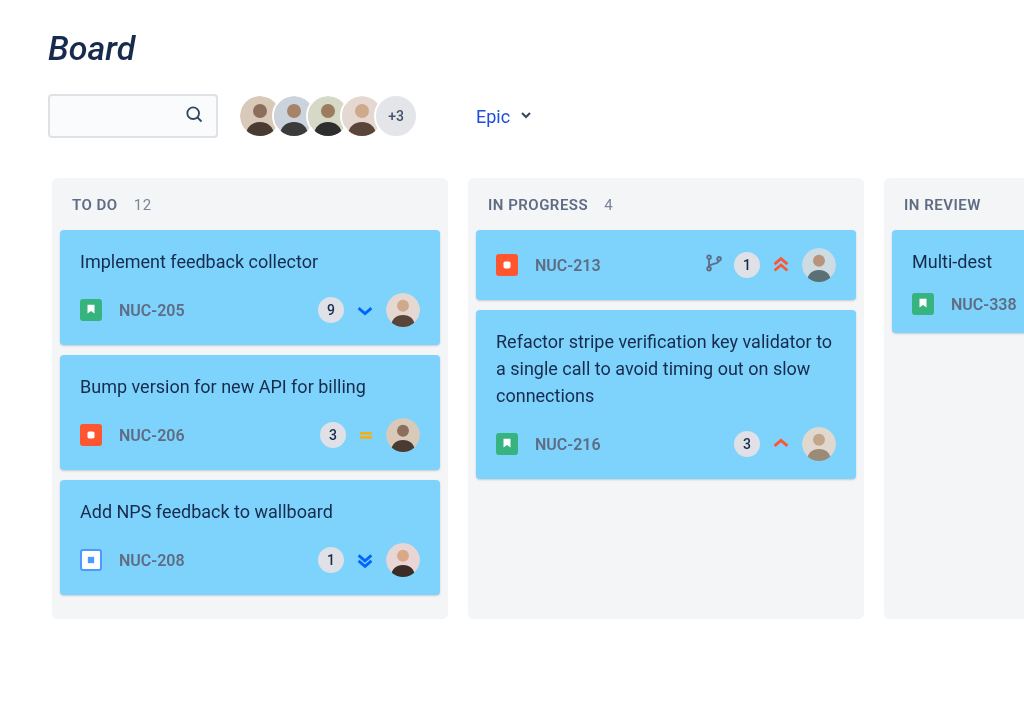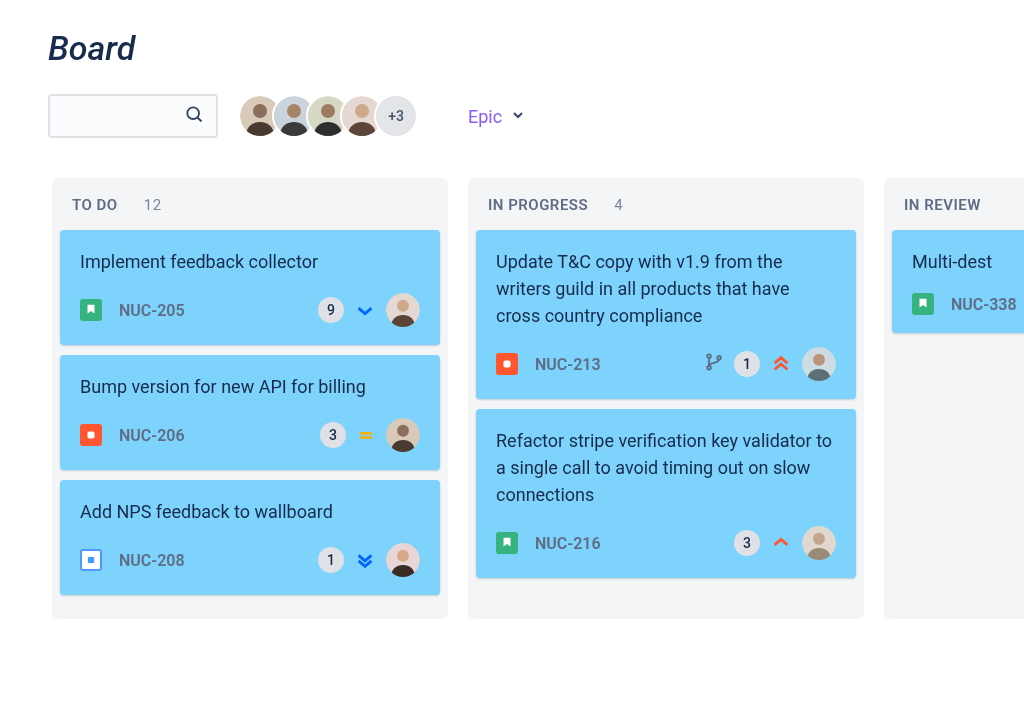--- a/index.html
+++ b/index.html
@@ -54,44 +54,44 @@
     color: #42526e;
     overflow: hidden;
   }
   .avatar:first-child { margin-left: 0; }
   .avatar-more { background: #e3e5e9; font-weight: 500; }
   .avatar svg { width: 44px; height: 44px; }
   .epic-filter {
     display: flex;
     align-items: center;
     gap: 8px;
-    color: #8b5cf6;
+    color: #1d4ed8;
     font-size: 18px;
-    margin-left: 30px;
+    margin-left: 38px;
     cursor: pointer;
   }
   .chevron-down { color: #344563; }
 
   .board {
     display: flex;
     gap: 20px;
     padding-left: 4px;
   }
   .column {
     width: 396px;
     background: #f4f5f7;
     border-radius: 6px;
     padding: 14px 8px;
     flex-shrink: 0;
   }
   .column:nth-child(3) { width: 200px; } 
   .column-header {
     display: flex;
     align-items: center;
-    gap: 26px;
+    gap: 16px;
     padding: 4px 12px 16px;
     color: #5e6c84;
     font-size: 15px;
     font-weight: 600;
     letter-spacing: 0.5px;
   }
   .column-count { color: #7a869a; font-weight: 400; }
   .card {
     background: #7dd3fc;
     border-radius: 4px;
@@ -317,21 +317,20 @@
 
     </div>
 
     <div class="column">
       <div class="column-header">
         <span>IN PROGRESS</span>
         <span class="column-count">4</span>
       </div>
 
       <div class="card">
-        <div class="card-title">Update T&amp;C copy with v1.9 from the writers guild in all products that have cross country compliance</div>
         <div class="card-footer">
           <div class="card-key-group">
             <span class="issue-type-icon issue-type-task">
                 <svg width="14" height="14" viewBox="0 0 16 16">
                   <rect x="4" y="4" width="8" height="8" rx="2" fill="#fff"></rect>
                 </svg>
               </span>
             <span class="issue-key">NUC-213</span>
           </div>
           <div class="card-meta">

